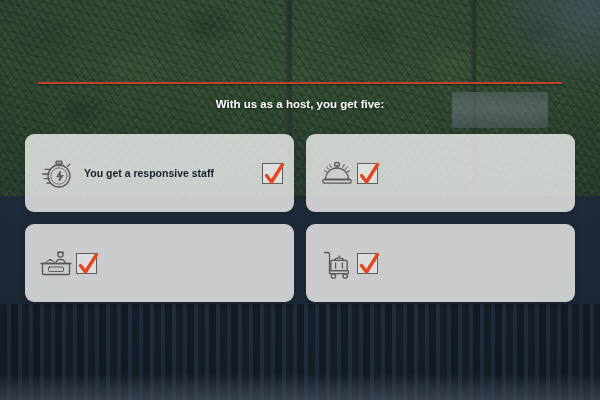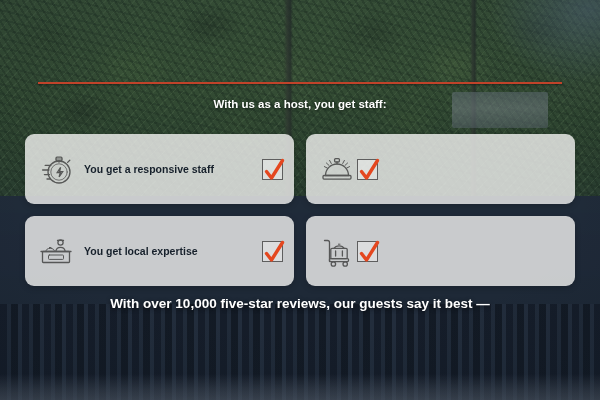--- a/index.html
+++ b/index.html
@@ -126,21 +126,21 @@
 
   .cards {
     position:absolute; left:25px; top:134px; width:550px;
     display:grid;
     grid-template-columns:1fr 1fr;
     column-gap:12px;
     row-gap:12px;
   }
   .card {
     position:relative;
-    height:70px;
+    height:78px;
     border-radius:9px;
     background:rgba(244,244,243,.80);
     box-shadow:0 2px 6px rgba(0,0,0,.18);
     display:flex;
     align-items:center;
     padding:0 9px 0 11px;
   }
   .card-icon {
     width:40px; height:40px;
     flex:0 0 40px;
@@ -196,21 +196,21 @@
   </div>
   <div class="bg-tint"></div>
   <div class="bg-vig"></div>
 </div>
 
 <div class="content">
 
 
   <div class="rule"></div>
 
-  <div class="subhead">With us as a host, you get staff:</div>
+  <div class="subhead">With us as a host, you get five:</div>
 
   <div class="cards">
 
     <div class="card">
       <span class="card-icon">
         <svg width="40" height="40" viewBox="0 0 40 40" fill="none" stroke="#2b2b2b" stroke-width="1.3" stroke-linecap="round">
           <circle cx="23" cy="23" r="11"></circle>
           <circle cx="23" cy="23" r="8.2" stroke-width="0.8"></circle>
           <rect x="20" y="8.2" width="6" height="3.6" rx="1"></rect>
           <path d="M23 11.8 v1.4"></path>
@@ -259,21 +259,20 @@
           <rect x="6.5" y="20.5" width="27" height="11" rx="0.8"></rect>
           <rect x="12.5" y="24" width="15" height="4.4" rx="0.8" stroke-width="1"></rect>
           <path d="M5 20.5 h30"></path>
           <circle cx="24.5" cy="11.6" r="2.6"></circle>
           <path d="M19.8 20.3 a4.8 4.8 0 0 1 9.4 0"></path>
           <path d="M21.4 9.4 h6.2" stroke-width="1.1"></path>
           <path d="M10 20.2 a4.2 2.8 0 0 1 8.4 0" stroke-width="1"></path>
           <path d="M13.4 16.5 h1.6" stroke-width="1"></path>
         </svg>
       </span>
-      <span class="card-label">You get local expertise</span>
       <span class="check">
         <svg width="26" height="28" viewBox="0 0 26 28" fill="none" stroke="#e4471f" stroke-width="3.4" stroke-linecap="round" stroke-linejoin="round">
           <path d="M5.5 15.5 L10.5 22 L21.5 4.5"></path>
         </svg>
       </span>
     </div>
 
     <div class="card">
       <span class="card-icon">
         <svg width="40" height="40" viewBox="0 0 40 40" fill="none" stroke="#2b2b2b" stroke-width="1.3" stroke-linecap="round">
@@ -291,18 +290,15 @@
       <span class="check">
         <svg width="26" height="28" viewBox="0 0 26 28" fill="none" stroke="#e4471f" stroke-width="3.4" stroke-linecap="round" stroke-linejoin="round">
           <path d="M5.5 15.5 L10.5 22 L21.5 4.5"></path>
         </svg>
       </span>
     </div>
 
   </div>
 
   <div class="footer">
-    <span class="footer-line">
-      <span>With over </span><span class="strong">10,000</span><span> five-star reviews, our guests say it best —</span>
-    </span>
   </div>
 
 </div>
 
 </body></html>

